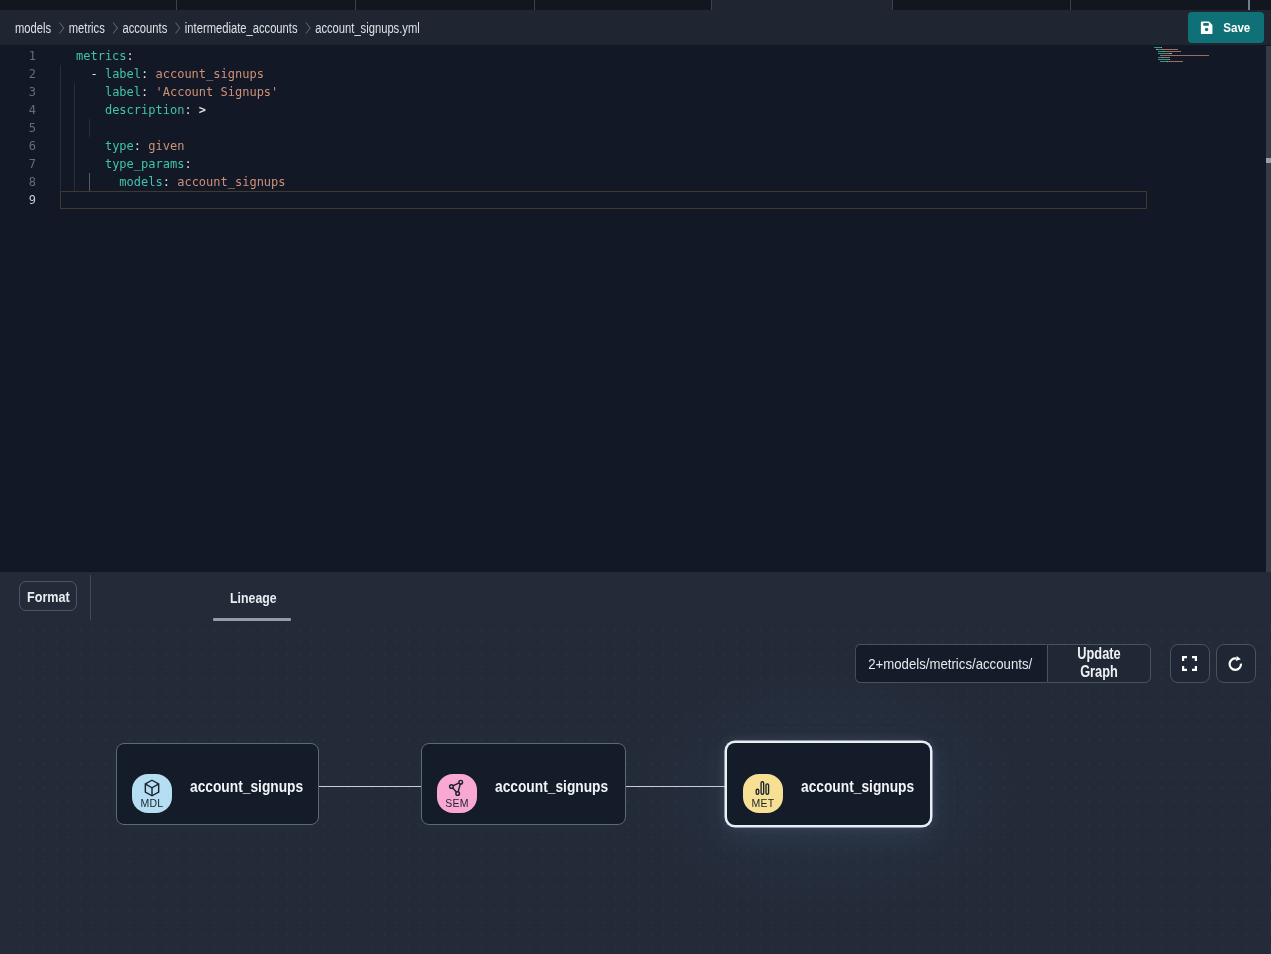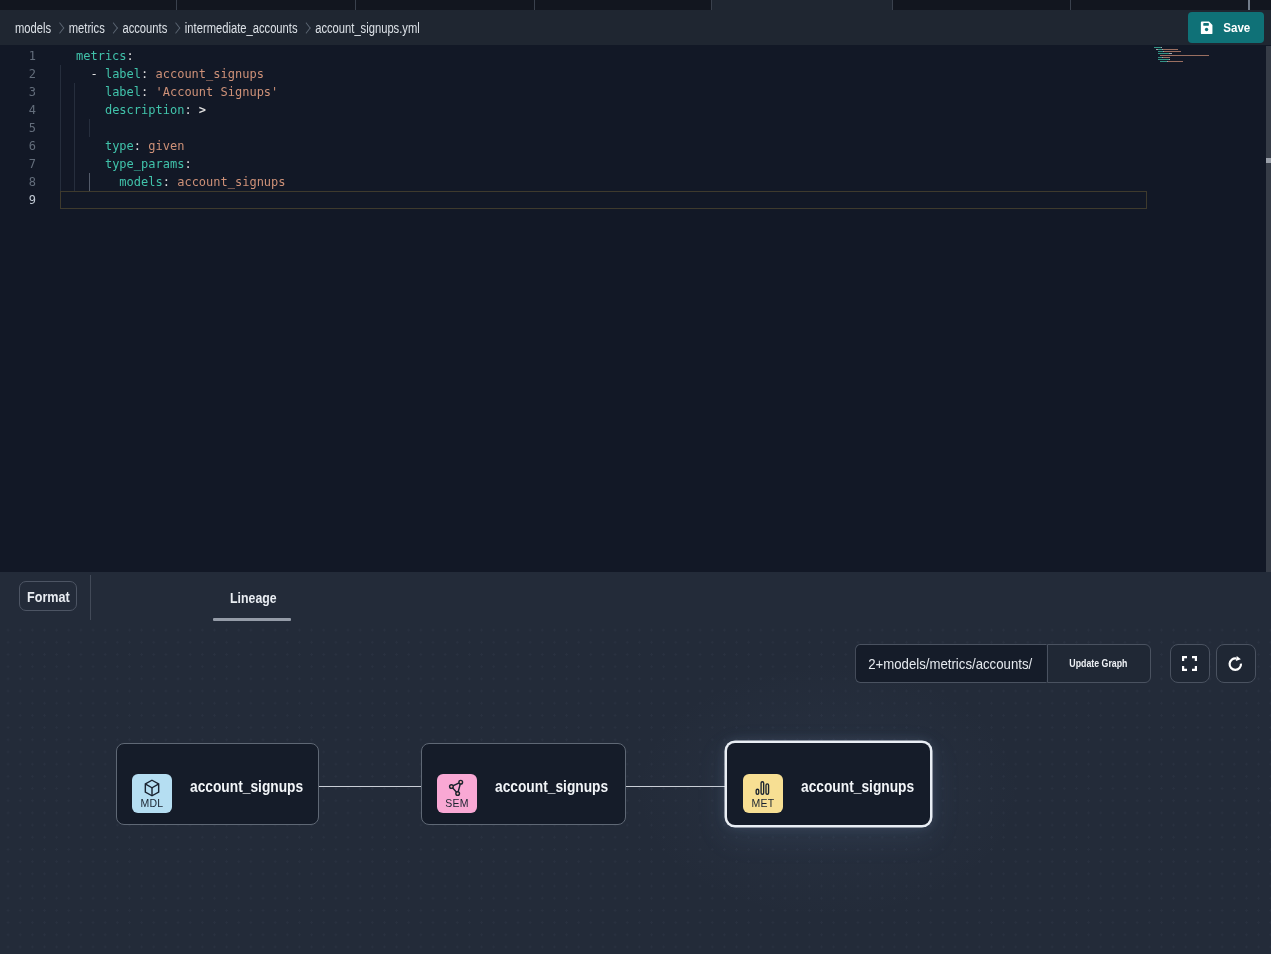--- a/index.html
+++ b/index.html
@@ -81,33 +81,33 @@
     background-size:12.15px 12.2px;background-position:2px -2px;}
   .glow{position:absolute;left:598px;top:15px;width:460px;height:300px;
     background:radial-gradient(ellipse at center, rgba(125,155,200,0.055), rgba(125,155,200,0) 60%);}
 
   .edge{position:absolute;height:1.4px;background:#c9ced6;top:159.5px;}
   .edge.e1{left:319px;width:102px;}
   .edge.e2{left:626px;width:101px;}
 
   .node{position:absolute;top:117px;width:203px;height:82px;background:var(--node-bg);
     border:1px solid #5f6875;border-radius:8px;display:flex;align-items:center;cursor:pointer;}
-  .node .badge{flex:none;margin-left:15px;margin-top:19px;width:40px;height:39px;border-radius:6px;display:flex;flex-direction:column;align-items:center;justify-content:center;color:#1a2330;}
+  .node .badge{flex:none;margin-left:15px;margin-top:19px;width:40px;height:39px;border-radius:16px;display:flex;flex-direction:column;align-items:center;justify-content:center;color:#1a2330;}
   .node .badge .btxt{font-size:10.5px;font-weight:500;letter-spacing:0.2px;line-height:11px;margin-top:0.5px;}
   .node .badge svg{display:block;}
   .node .nlabel{flex:none;margin-left:18px;margin-top:5px;color:#f2f5f8;font-size:16px;font-weight:600;transform:scaleX(0.86);transform-origin:left center;}
   .node.n1{left:116px;}
   .node.n2{left:421px;width:205px;}
   .node.n3{left:727px;border-color:transparent;
     box-shadow:0 0 0 2.5px #e9eef4, 0 0 11px 2px rgba(150,175,215,0.17), 0 10px 28px 6px rgba(110,140,185,0.09);align-items:center;}
 
   
   .controls{position:absolute;top:18px;right:15.5px;display:flex;align-items:center;}
   .lfilter{width:218px;height:38.5px;background:#151c29;border:1px solid #4a5260;border-right:none;border-radius:6px 0 0 6px;color:#e6eaef;font-size:15px;font-family:inherit;padding:0 14px;outline:none;transform:scaleX(0.88);transform-origin:left center;margin-right:-26.2px;}
-  .updatebtn{width:104px;height:38.5px;background:#202835;border:1px solid #4a5260;border-radius:0 6px 6px 0;color:#eef1f5;font-size:11px;font-weight:600;font-family:inherit;cursor:pointer;padding:0;}
+  .updatebtn{width:104px;height:38.5px;background:#202835;border:1px solid #4a5260;border-radius:0 6px 6px 0;color:#eef1f5;font-size:16px;font-weight:600;font-family:inherit;cursor:pointer;padding:0;}
   .updatebtn .squish{transform:scaleX(0.80);}
   .iconbtn{width:40px;height:38.5px;background:#1f2734;border:1px solid #4a5260;border-radius:8px;display:flex;align-items:center;justify-content:center;cursor:pointer;color:#eef1f5;}
   .gap19{width:19px;}
   .gap6{width:6px;}
 </style>
 </head>
 <body>
 
 <div class="page">
 

